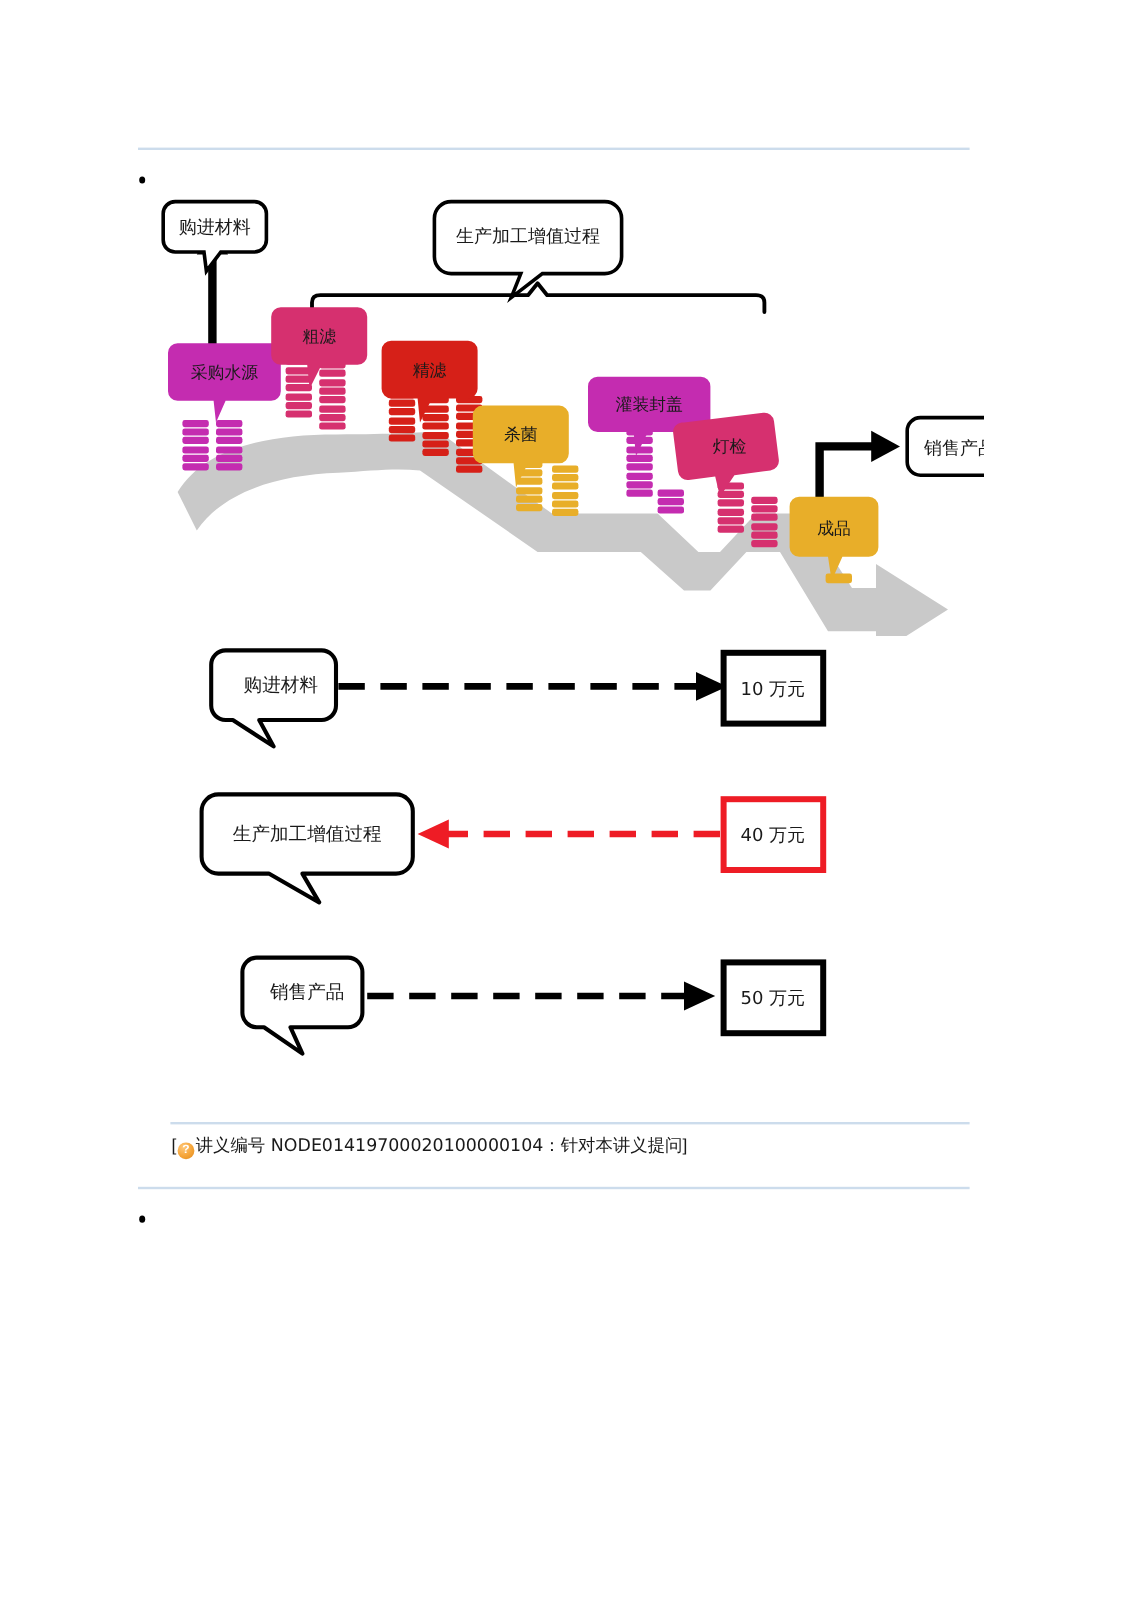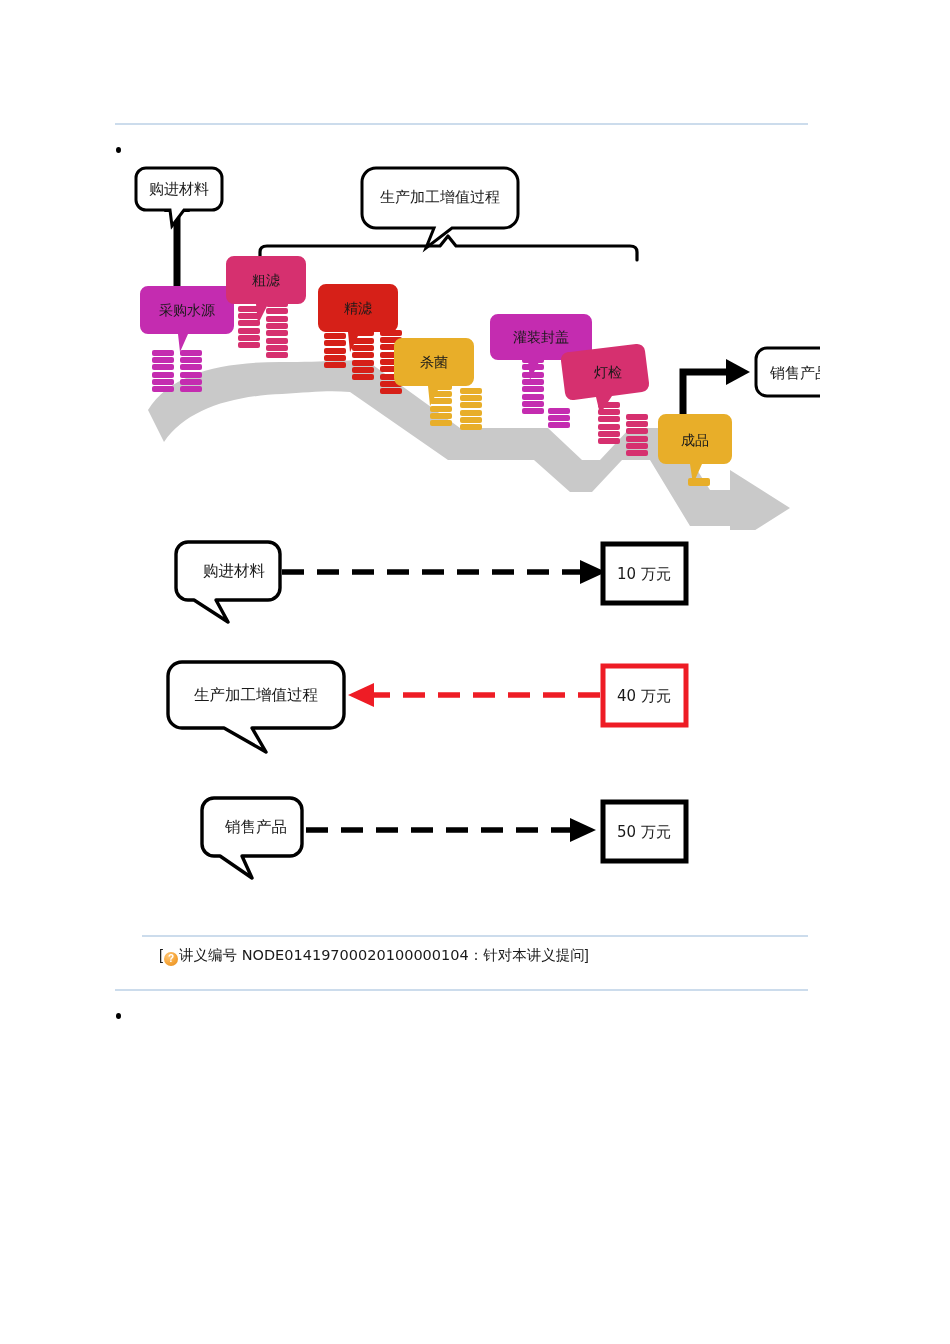--- a/index.html
+++ b/index.html
@@ -19,21 +19,20 @@
   
   .bullet{position:absolute;width:5px;height:6px;border-radius:50%;background:#000;}
   .bullet.b1{left:116px;top:147px;}
   .bullet.b2{left:116px;top:1013px;}
 
   
   .note{
     position:absolute;left:143px;top:944px;
     font-size:14.5px;line-height:22px;color:#1a1a1a;
     white-space:nowrap;
-    margin-left:16px;
   }
   .note .qmark{
     display:inline-block;width:14px;height:14px;border-radius:50%;
     background:radial-gradient(circle at 35% 30%,#ffc779 0%,#f5a437 55%,#e08a1e 100%);
     color:#fff;font-size:10px;line-height:14px;text-align:center;
     font-weight:bold;vertical-align:-2px;margin:0 1px;
   }
 
   
   .proc{position:absolute;left:130px;top:160px;width:690px;height:370px;}

